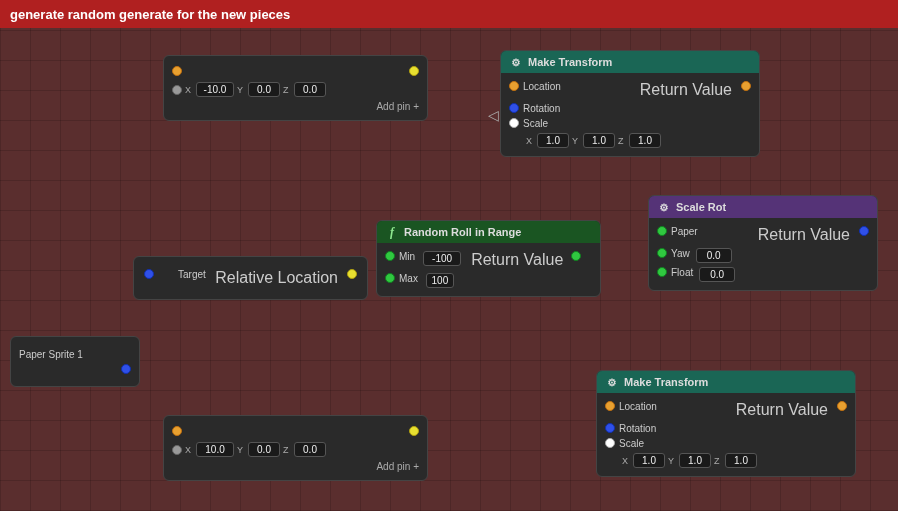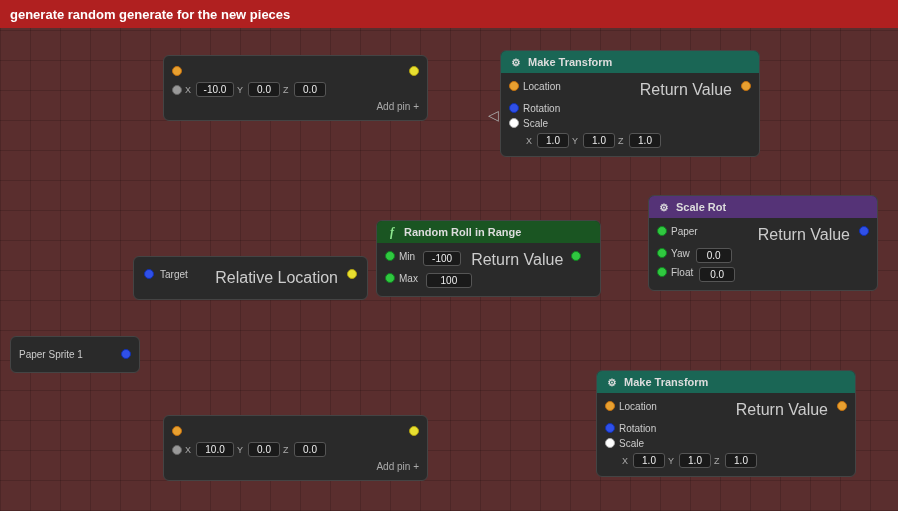--- a/index.html
+++ b/index.html
@@ -264,39 +264,39 @@
     <div class="node-row">
       <span class="pin green"></span>
       <span class="pin-label">Min</span>
       <input class="input-box" value="-100" style="width: 38px; margin-left: 4px;">
       <span class="return-label" style="margin-left:6px;">Return Value</span>
       <span class="pin green" style="margin-left:4px;"></span>
     </div>
     <div class="node-row">
       <span class="pin green"></span>
       <span class="pin-label">Max</span>
-      <input class="input-box" value="100" style="width: 46px; margin-left: 4px;">
+      <input class="input-box" value="100" style="width: 28px; margin-left: 4px;">
     </div>
   </div>
 </div>
 
 <div class="node" style="left:133px; top:256px; width:235px;">
   <div class="node-body">
     <div class="node-row" style="padding:6px 10px;">
       <span class="pin blue"></span>
-      <span class="pin-label" style="margin-left:2px;">Target</span>
+      <span class="pin-label" style="margin-left:20px;">Target</span>
       <span class="return-label">Relative Location</span>
       <span class="pin yellow" style="margin-left:5px;"></span>
     </div>
   </div>
 </div>
 
 <div class="node" style="left:10px; top:336px; width:130px;">
   <div class="node-body">
-    <div class="node-row" style="padding:6px 8px;">
+    <div class="node-row" style="padding:6px 8px;flex-direction:column;">
       <span class="pin-label">Paper Sprite 1</span>
       <span class="pin blue" style="margin-left:auto;"></span>
     </div>
   </div>
 </div>
 
 <div class="node" style="left:163px; top:415px; width:265px;">
   <div class="node-body">
     <div style="display:flex; align-items:center; justify-content:space-between; padding:4px 8px;">
       <span class="pin orange"></span>

